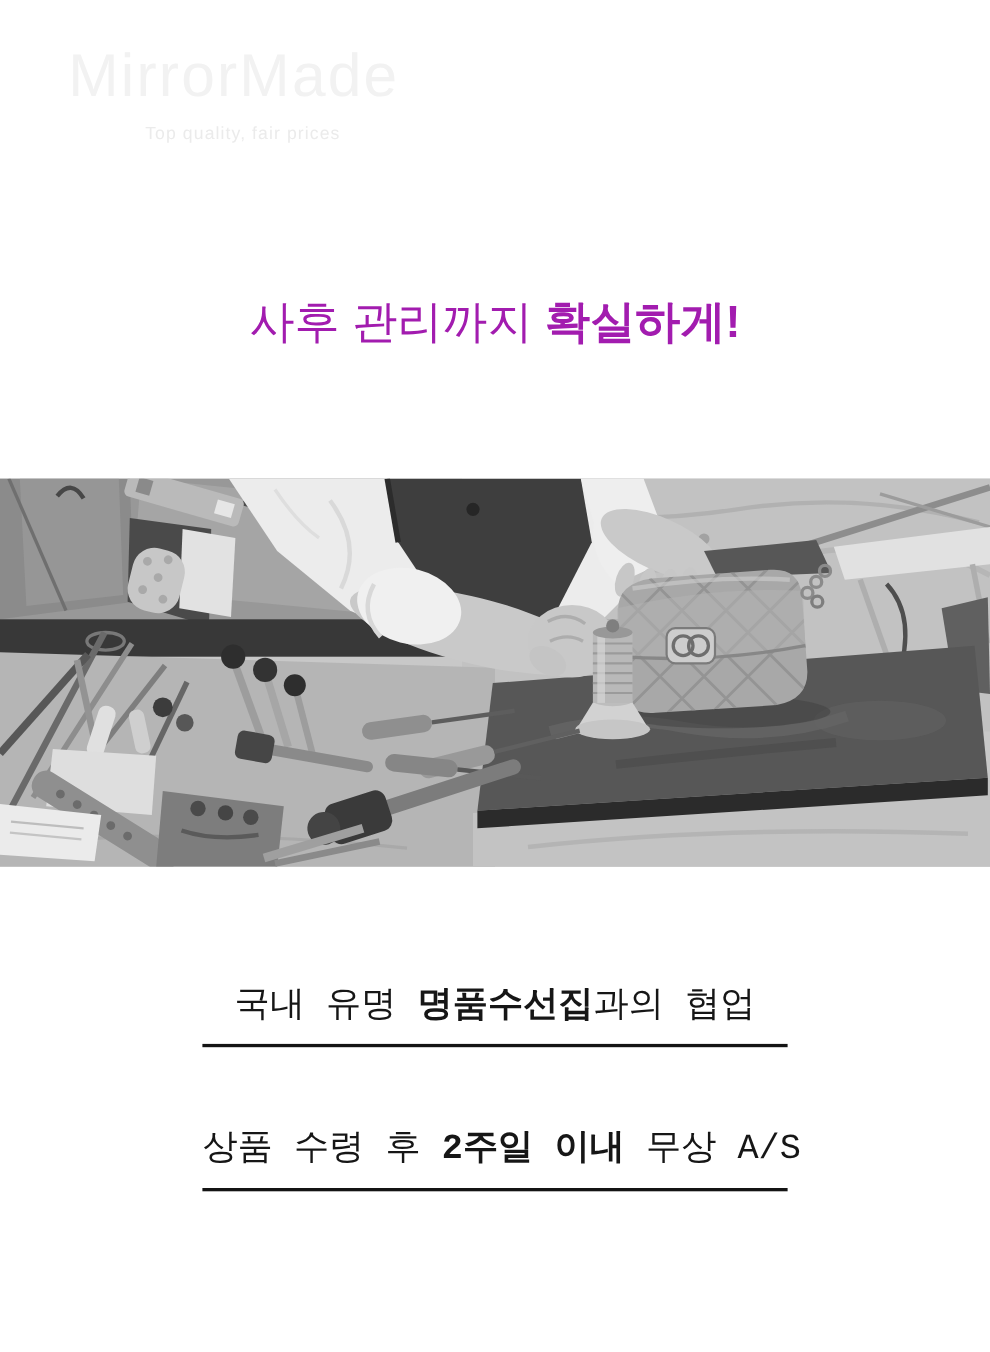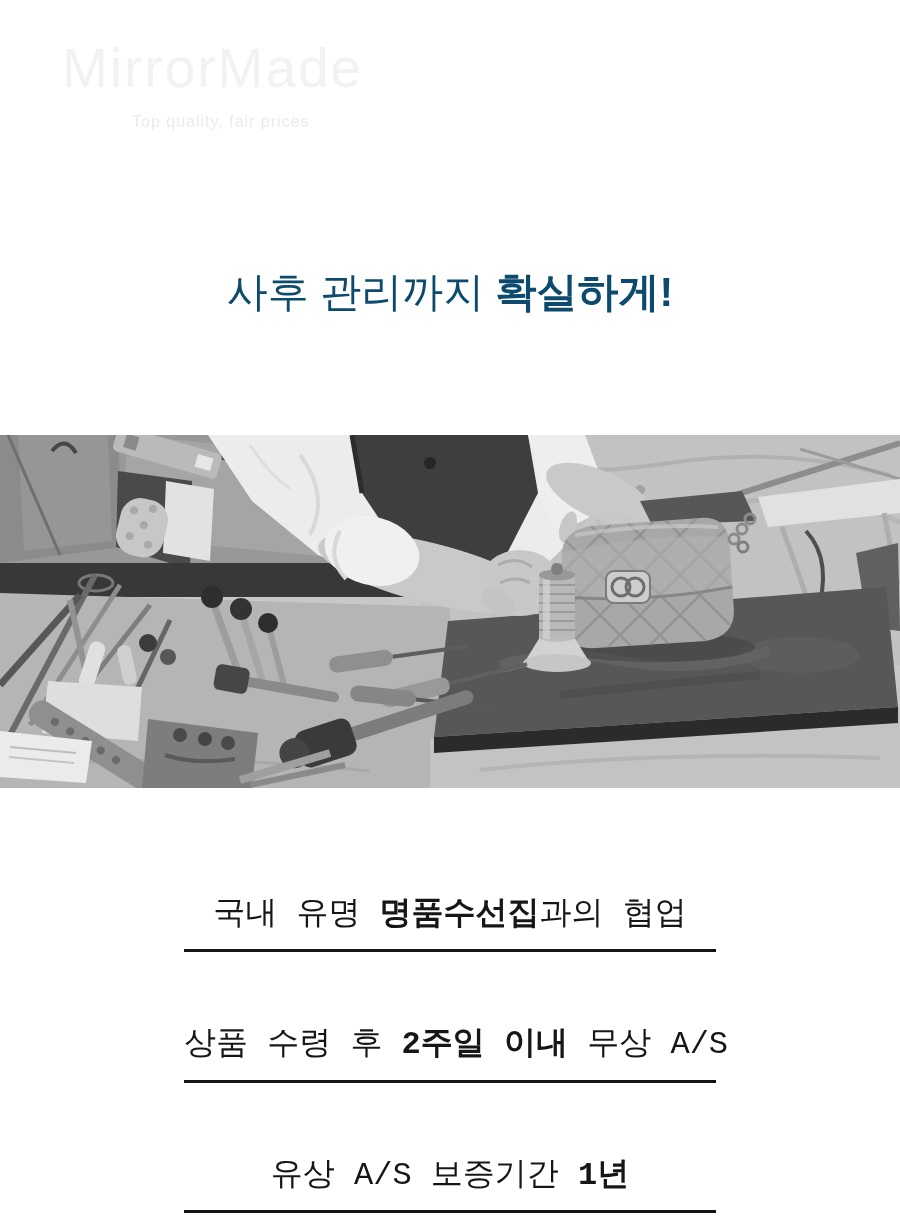--- a/index.html
+++ b/index.html
@@ -34,21 +34,21 @@
   
   .heading {
     position: absolute;
     top: 268px;
     left: 0;
     width: 100%;
     text-align: center;
     font-size: 41px;
     line-height: 1.2;
     font-weight: 500;
-    color: #0c4a6e;
+    color: #a21caf;
     white-space: nowrap;
   }
   .heading strong { font-weight: 800; }
 
   
   .photo {
     position: absolute;
     top: 435px;
     left: 0;
     width: 900px;
@@ -282,16 +282,15 @@
       <circle cx="228" cy="308" r="7" fill="#4a4a4a"></circle>
       <path d="M165,320 q30,10 70,4" stroke="#5a5a5a" stroke-width="4" fill="none"></path>
       <path d="M240,345 L330,318" stroke="#9f9f9f" stroke-width="8"></path>
       <path d="M250,350 L345,330" stroke="#8a8a8a" stroke-width="6"></path>
     </svg>
   </div>
 
   <div class="features">
     <div class="feature"><span>국내 유명 </span><strong>명품수선집</strong><span>과의 협업</span></div>
     <div class="feature"><span>상품 수령 후 </span><strong>2주일 이내</strong><span> 무상 A/S</span></div>
-    <div class="feature"><span>유상 A/S 보증기간 </span><strong>1년</strong><span></span></div>
   </div>
 
 </div>
 
 </body></html>

